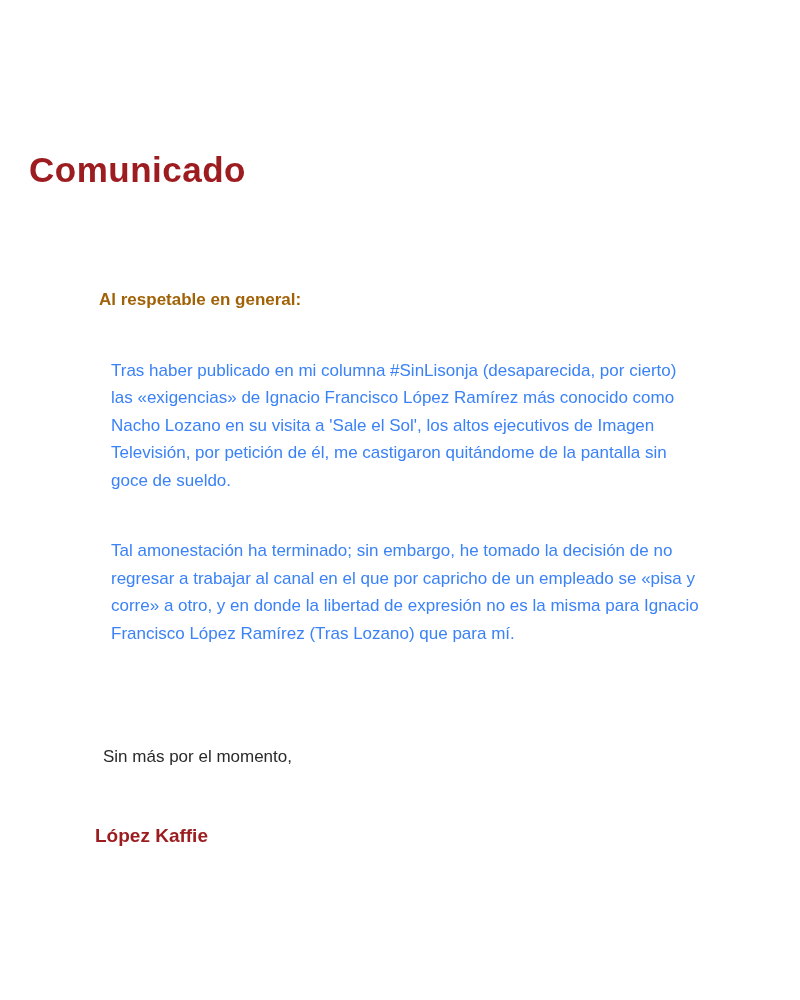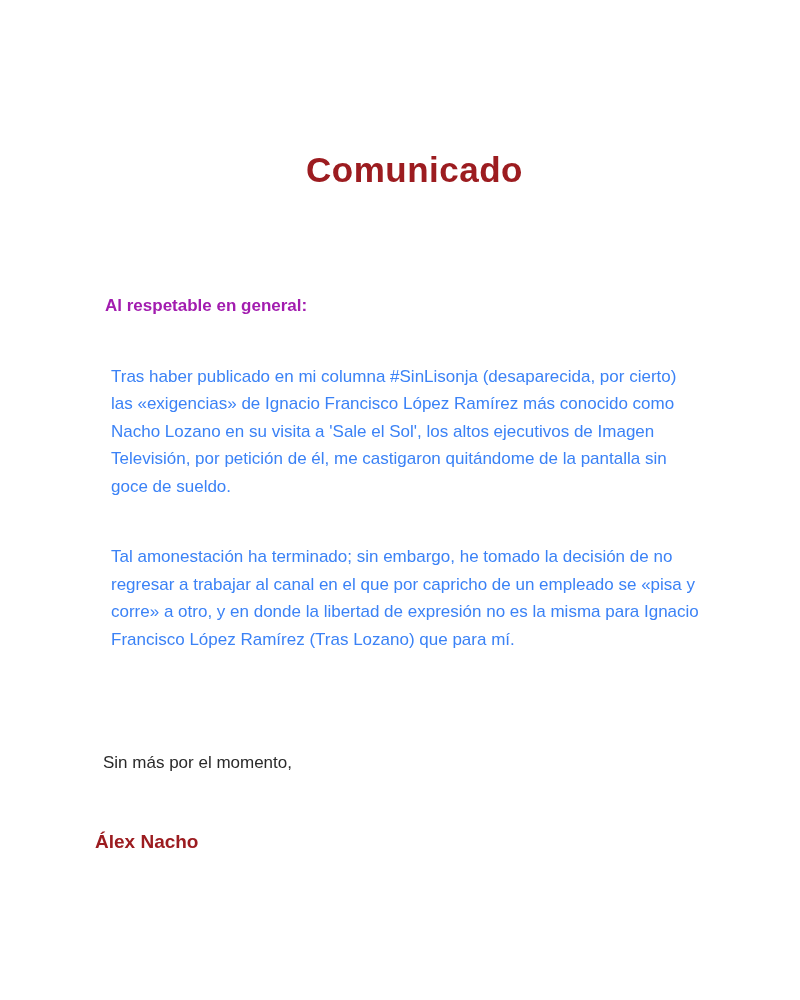--- a/index.html
+++ b/index.html
@@ -14,37 +14,37 @@
     margin: 0 auto;
     background: #ffffff;
     font-family: "Liberation Sans", "DejaVu Sans", sans-serif;
     color: #222222;
     overflow: hidden;
     box-sizing: border-box;
   }
   .doc-title {
     margin: 0;
     padding-top: 150px;
-    text-align: center;
+    text-align: left;
     font-size: 35px;
     font-weight: 700;
     letter-spacing: 0.5px;
     color: #9c1c20;
     padding-left: 29px;
   }
   .doc-body {
     padding: 0 84px 0 95px;
     font-size: 17px;
     line-height: 27.5px;
   }
   .salutation {
-    margin: 10px;
+    margin: 4px;
     padding-top: 92px;
     font-weight: 700;
-    color: #a21caf;
+    color: #a16207;
   }
   .para {
     margin: 16px;
     padding-top: 27px;
     color: #3b82f6;
   }
   .closing {
     margin: 8px;
     padding-top: 80px;
     color: #2a2a2a;
@@ -66,15 +66,15 @@
   <div class="doc-body">
     <p class="salutation">Al respetable en general:</p>
 
     <p class="para">Tras haber publicado en mi columna #SinLisonja (desaparecida, por cierto) las «exigencias» de Ignacio Francisco López Ramírez más conocido como Nacho Lozano en su visita a 'Sale el Sol', los altos ejecutivos de Imagen Televisión, por petición de él, me castigaron quitándome de la pantalla sin goce de sueldo.</p>
 
     <p class="para">Tal amonestación ha terminado; sin embargo, he tomado la decisión de no regresar a trabajar al canal en el que por capricho de un empleado se «pisa y corre» a otro, y en donde la libertad de expresión no es la misma para Ignacio Francisco López Ramírez (Tras Lozano) que para mí.</p>
 
 
     <p class="closing">Sin más por el momento,</p>
 
-    <p class="signature">Álex Nacho</p>
+    <p class="signature">López Kaffie</p>
   </div>
 </div>
 
 </body></html>

